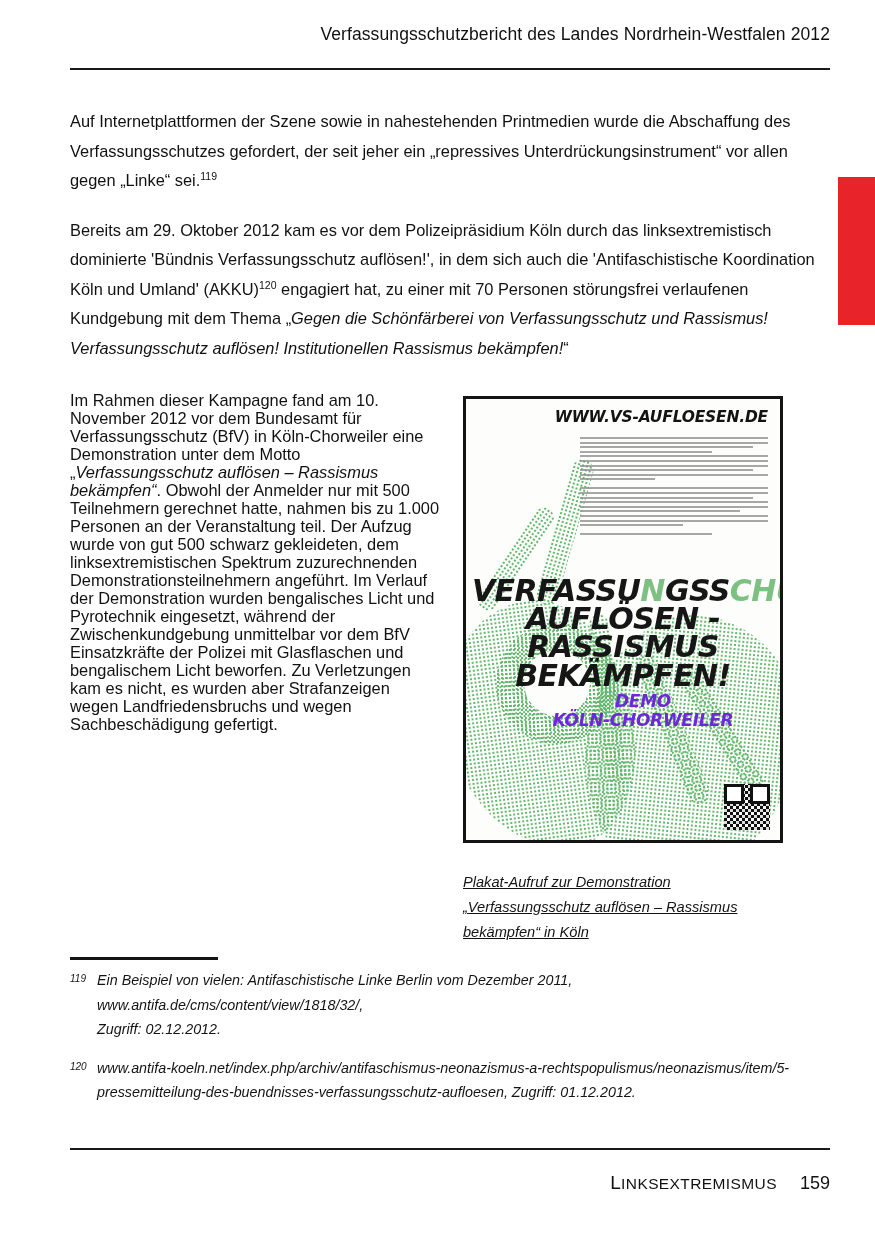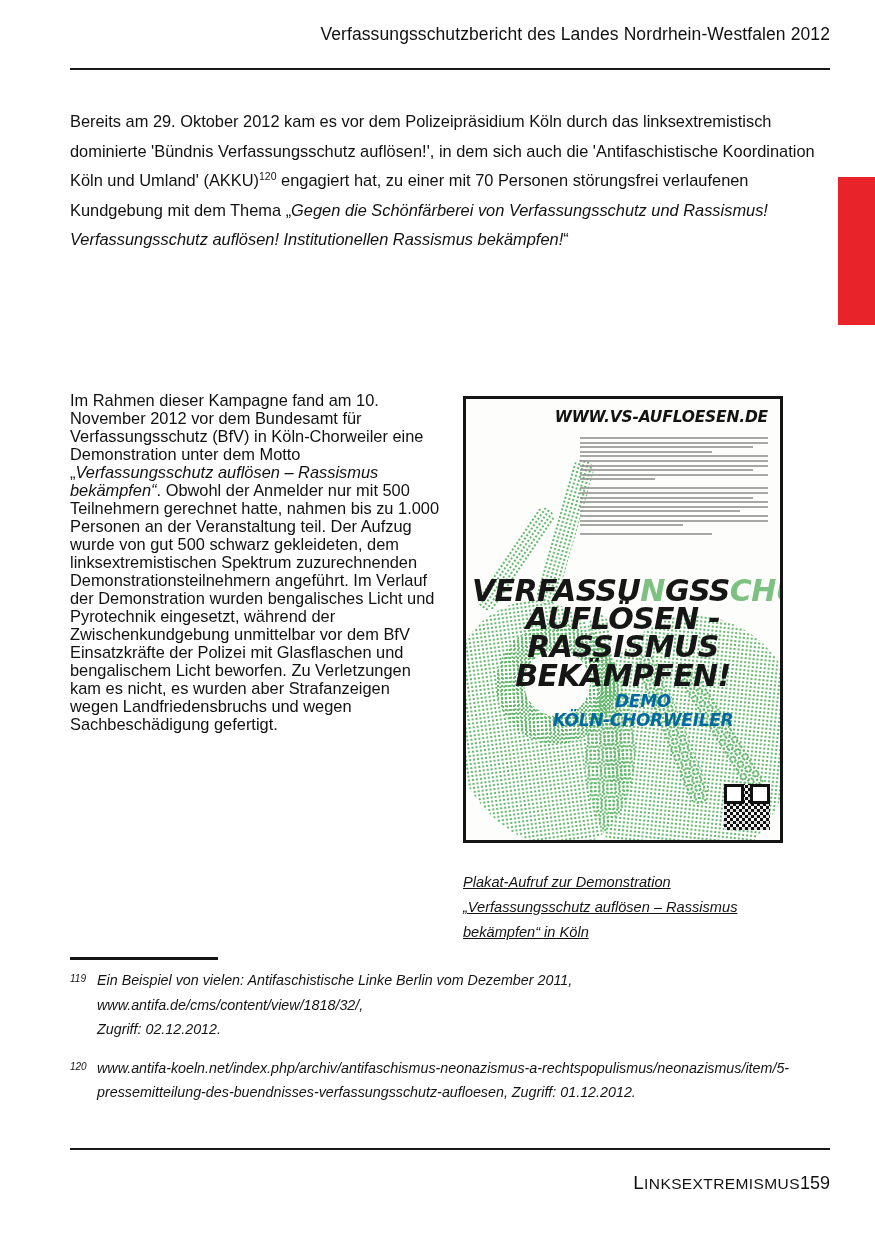--- a/index.html
+++ b/index.html
@@ -223,21 +223,21 @@
     left: 0;
     right: 0;
     top: 293px;
     text-align: center;
     font-family: "DejaVu Sans", sans-serif;
     font-weight: bold;
     font-style: italic;
     font-size: 17px;
     line-height: 1.12;
     letter-spacing: -0.3px;
-    color: #0369a1;
+    color: #6d28d9;
     padding-left: 40px;
   }
 
   .qr {
     position: absolute;
     right: 10px;
     bottom: 10px;
     width: 46px;
     height: 46px;
     background:
@@ -306,20 +306,21 @@
     width: 760px;
     height: 2px;
     background: #1a1a1a;
   }
   .footer-row {
     position: absolute;
     right: 45px;
     top: 1172px;
     display: flex;
     align-items: baseline;
+    gap: 23px;
   }
   .footer-section {
     font-size: 15.5px;
     letter-spacing: 0.4px;
     color: #111;
   }
   .footer-section .cap1 { font-size: 19px; }
   .footer-page {
     font-size: 18px;
     color: #111;
@@ -332,20 +333,21 @@
 
   <div class="header-band">
     <div class="header-title">Verfassungsschutzbericht des Landes Nordrhein-Westfalen 2012</div>
   </div>
   <div class="header-rule"></div>
 
   <div class="edge-tab"></div>
 
   <div class="content">
 
+    <p class="body"><span>Auf Internetplattformen der Szene sowie in nahestehenden Printmedien wurde die Abschaffung des Verfassungsschutzes gefordert, der seit jeher ein „repressives Unterdrückungsinstrument“ vor allen gegen „Linke“ sei.</span><sup class="fn">119</sup></p>
 
     <p class="body"><span>Bereits am 29. Oktober 2012 kam es vor dem Polizeipräsidium Köln durch das linksextremistisch dominierte 'Bündnis Verfassungsschutz auflösen!', in dem sich auch die 'Antifaschistische Koordination Köln und Umland' (AKKU)</span><sup class="fn">120</sup><span> engagiert hat, zu einer mit 70 Personen störungsfrei verlaufenen Kundgebung mit dem Thema „</span><span class="it">Gegen die Schönfärberei von Verfassungsschutz und Rassismus! Verfassungsschutz auflösen! Institutionellen Rassismus bekämpfen!</span><span>“</span></p>
   </div>
 
   <div class="cols">
 
     <div class="col-text">
       <p><span>Im Rahmen dieser Kampagne fand am 10. November 2012 vor dem Bundesamt für Verfassungsschutz (BfV) in Köln-Chorweiler eine Demonstration unter dem Motto „</span><span class="it">Verfassungsschutz auflösen – Rassismus bekämpfen“</span><span>. Obwohl der Anmelder nur mit 500 Teilnehmern gerechnet hatte, nahmen bis zu 1.000 Personen an der Veranstaltung teil. Der Aufzug wurde von gut 500 schwarz gekleideten, dem linksextremistischen Spektrum zuzurechnenden Demonstrationsteilnehmern angeführt. Im Verlauf der Demonstration wurden bengalisches Licht und Pyrotechnik eingesetzt, während der Zwischenkundgebung unmittelbar vor dem BfV Einsatzkräfte der Polizei mit Glasflaschen und bengalischem Licht beworfen. Zu Verletzungen kam es nicht, es wurden aber Strafanzeigen wegen Landfriedensbruchs und wegen Sachbeschädigung gefertigt.</span></p>
     </div>
 

